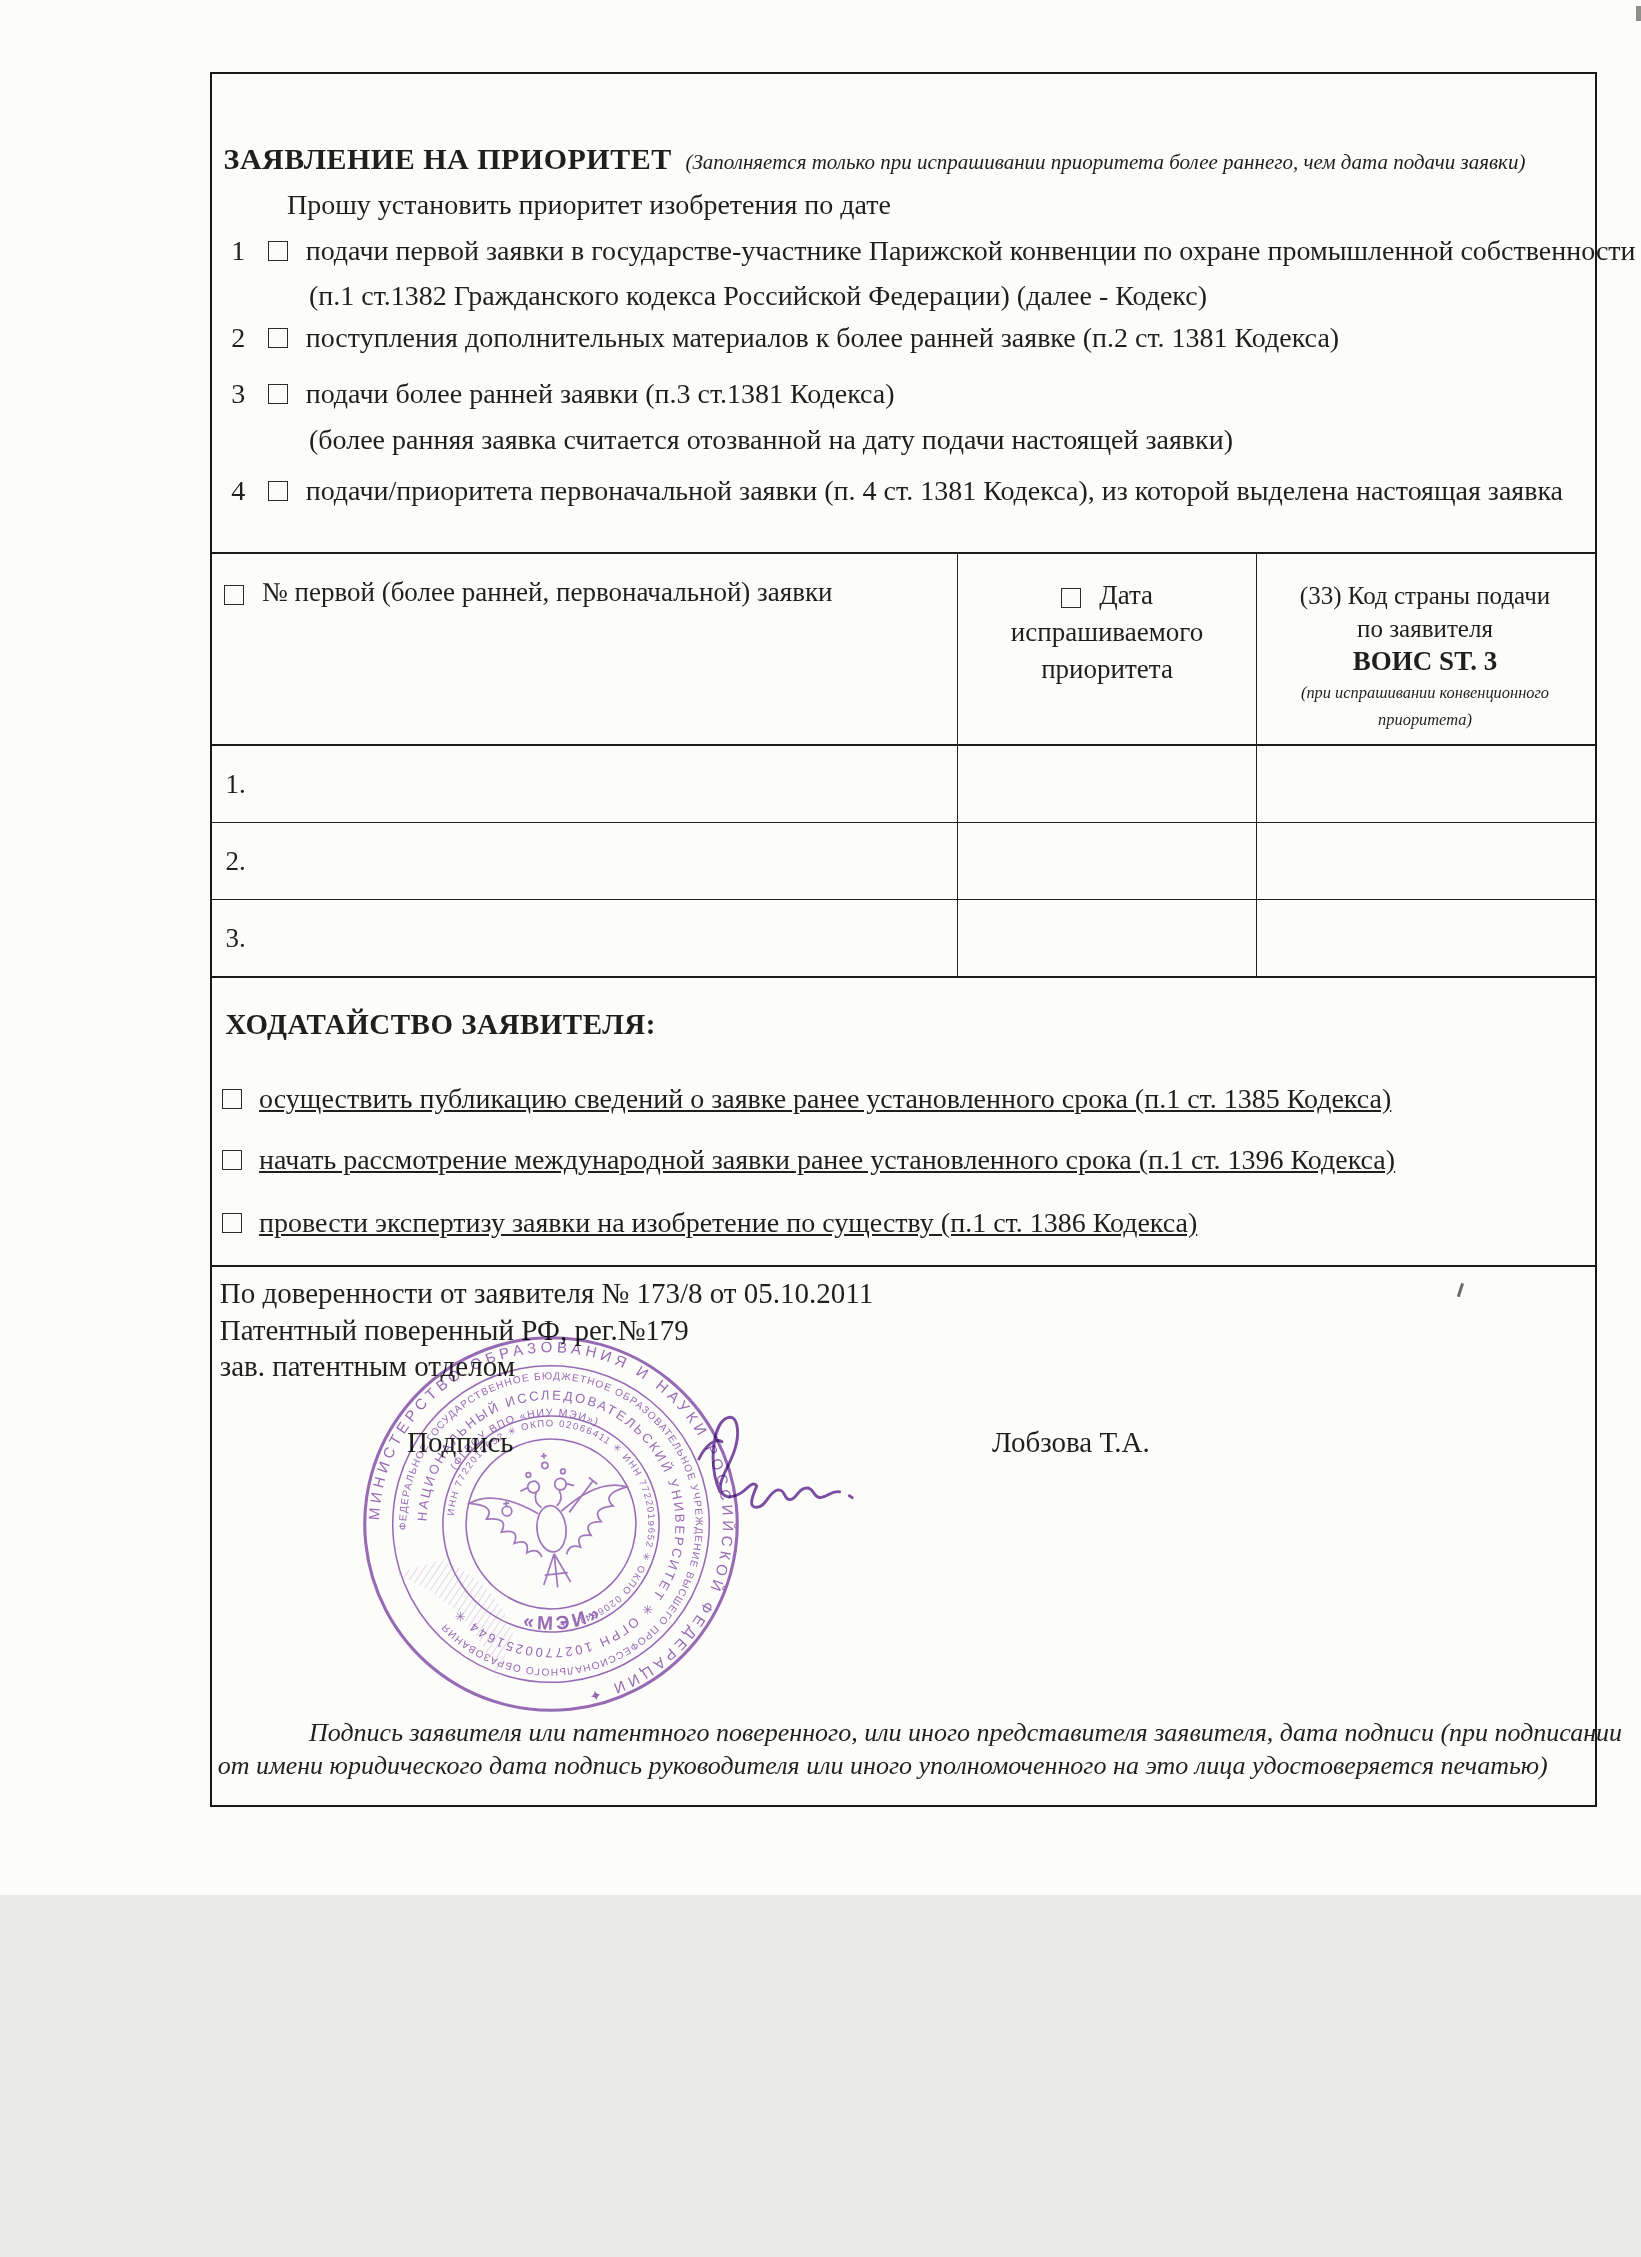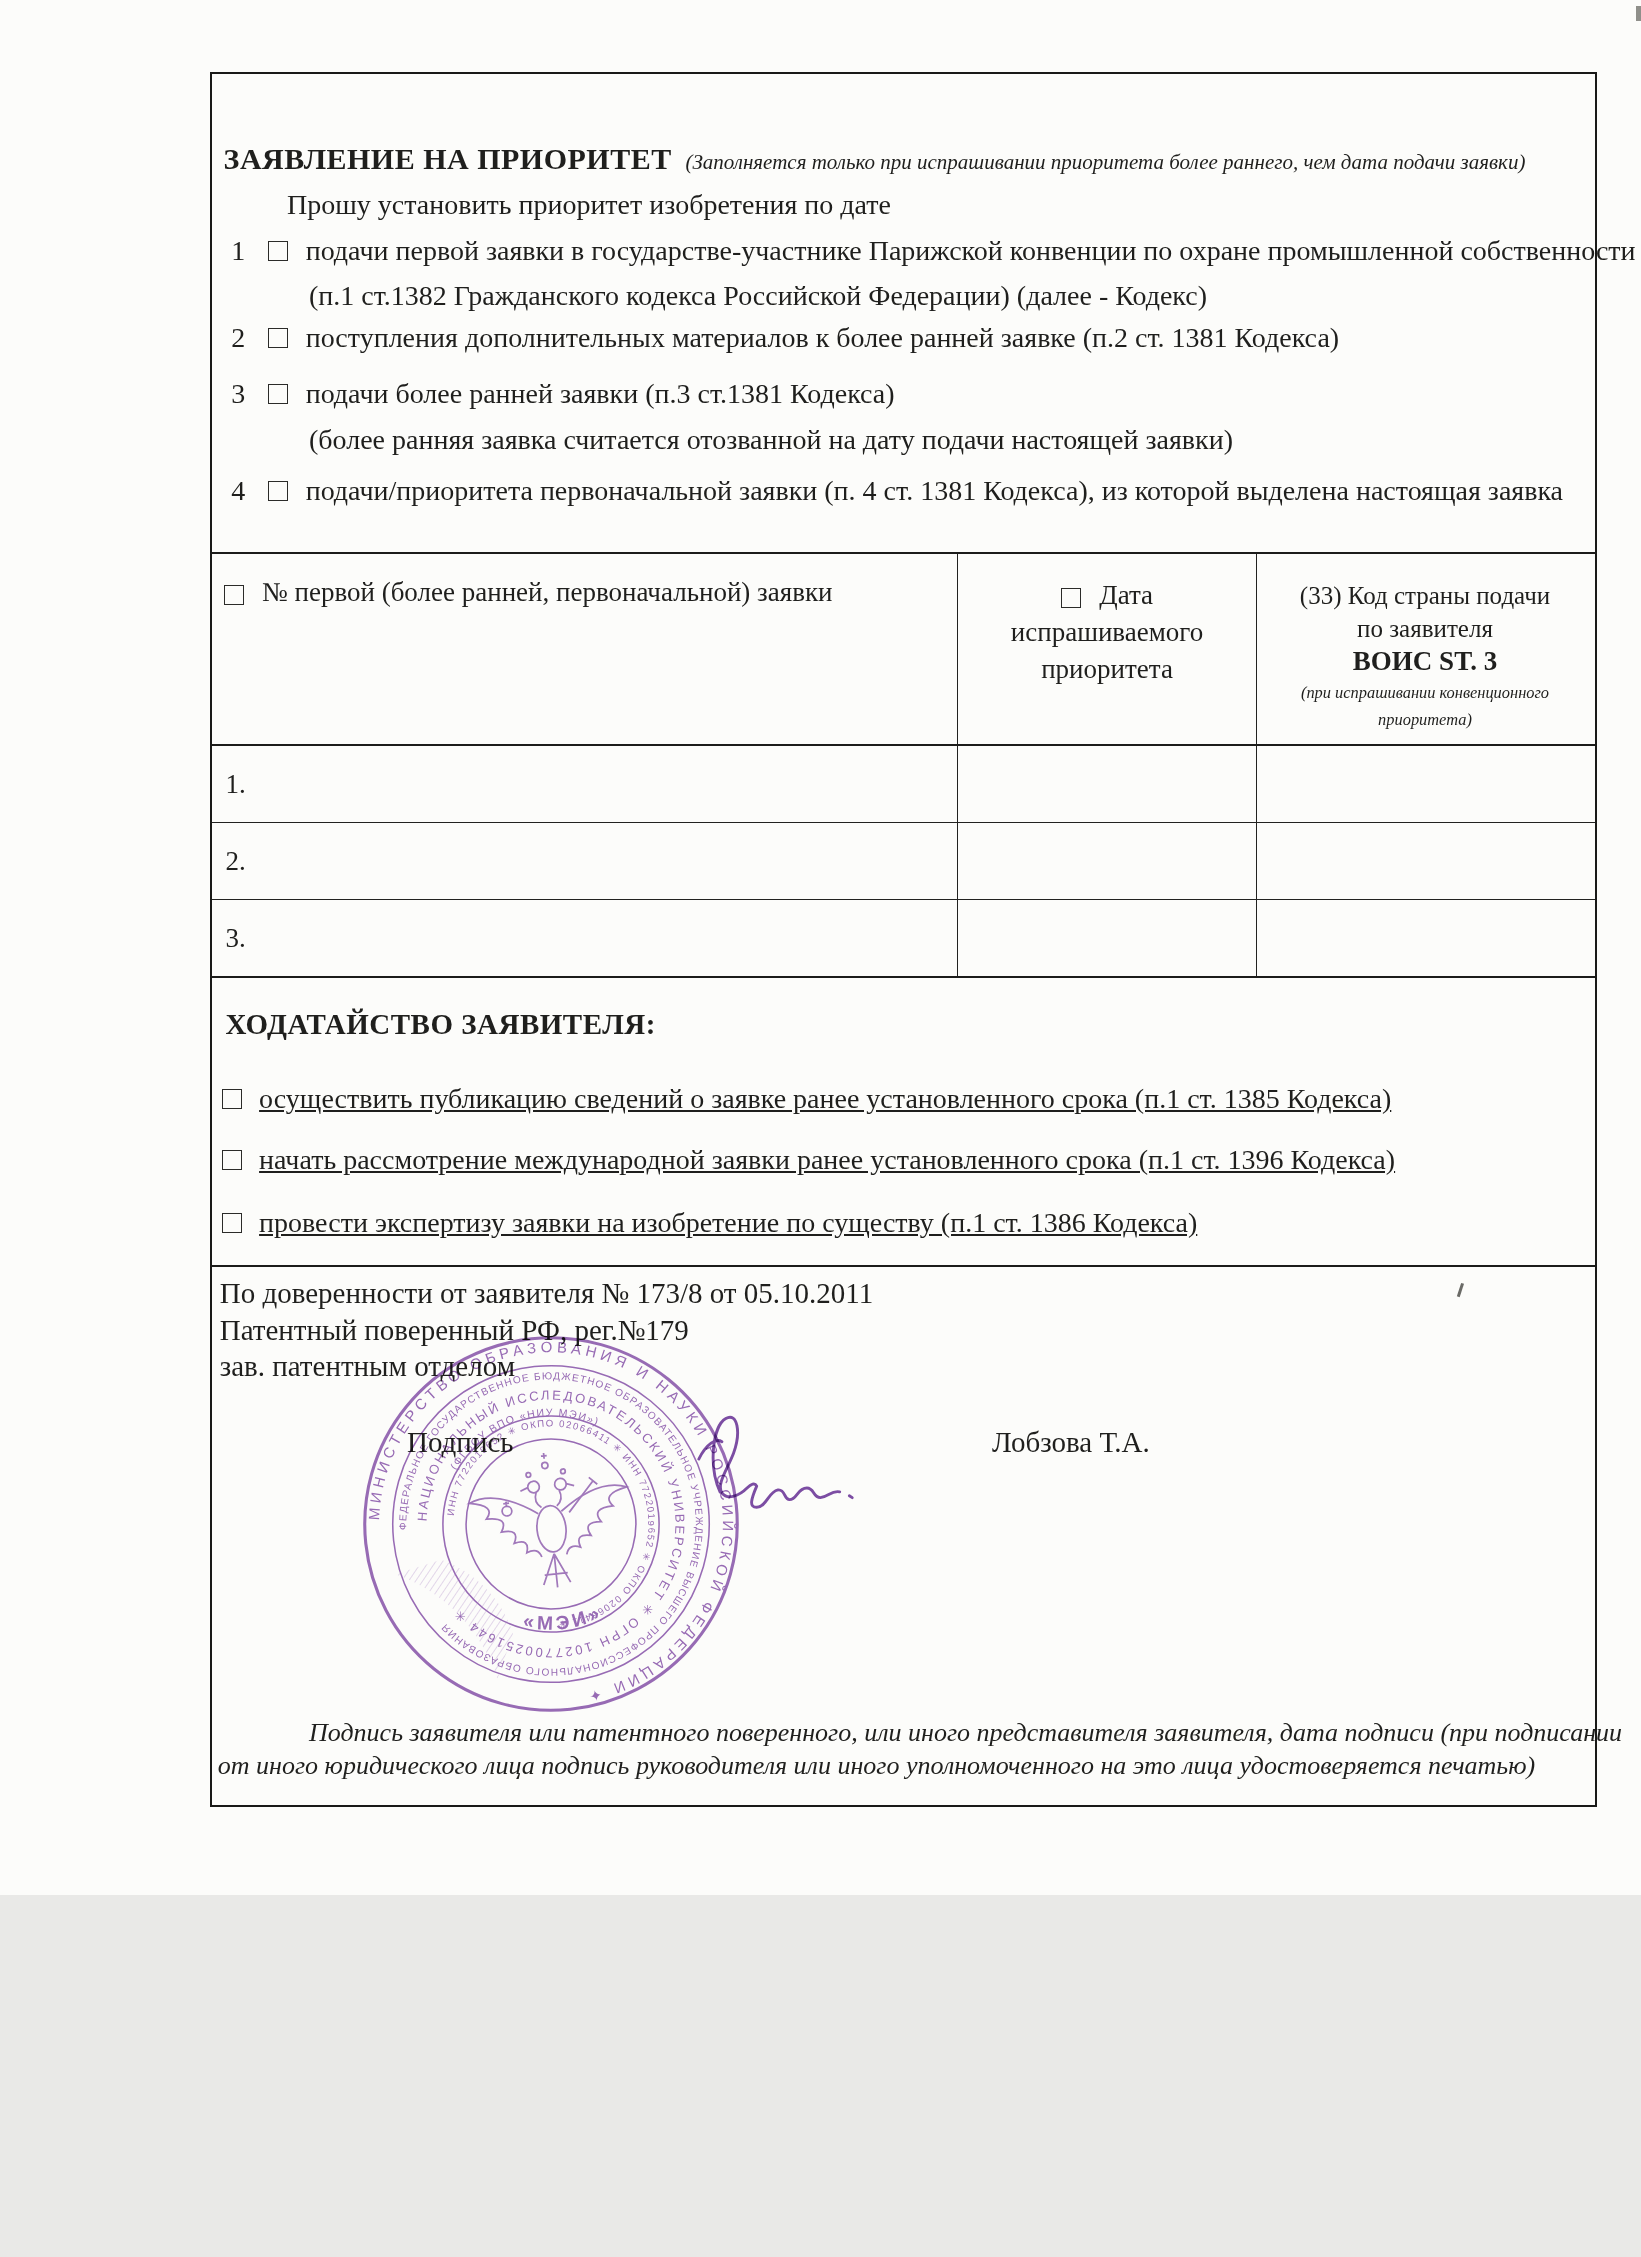--- a/index.html
+++ b/index.html
@@ -233,21 +233,21 @@
       <g stroke="#7d4ea6" stroke-width="3" fill="none" stroke-linecap="round" stroke-linejoin="round">
         <path d="M 28,96 C 16,70 20,28 34,20 C 46,13 50,34 42,56 C 36,72 24,88 30,97 C 36,105 48,100 56,92 C 60,88 64,86 66,90 C 60,104 58,112 66,112 C 76,112 78,96 88,94 C 96,93 94,104 100,104 C 108,104 108,92 118,92 C 126,92 124,102 132,102 C 140,101 144,94 152,96"></path>
         <path d="M 6,62 C 14,46 24,40 30,44"></path>
         <path d="M 162,100 l 3,2"></path>
       </g>
     </svg>
 
     <div class="abs stray"></div>
 
     <div class="abs fnote f1">Подпись заявителя или патентного поверенного, или иного представителя заявителя,  дата подписи (при подписании</div>
-    <div class="abs fnote f2">от иного юридического лица подпись руководителя или иного уполномоченного на это лица удостоверяется печатью)</div>
+    <div class="abs fnote f2">от имени юридического дата подпись руководителя или иного уполномоченного на это лица удостоверяется печатью)</div>
   </div>
 
   <div class="footer">Бланк заявления ИЗ     лист  3</div>
 
   <div class="scan-strip"></div>
   <div class="scan-mark-top"></div>
   <div class="scan-mark-bottom"></div>
 </div>
 
 

